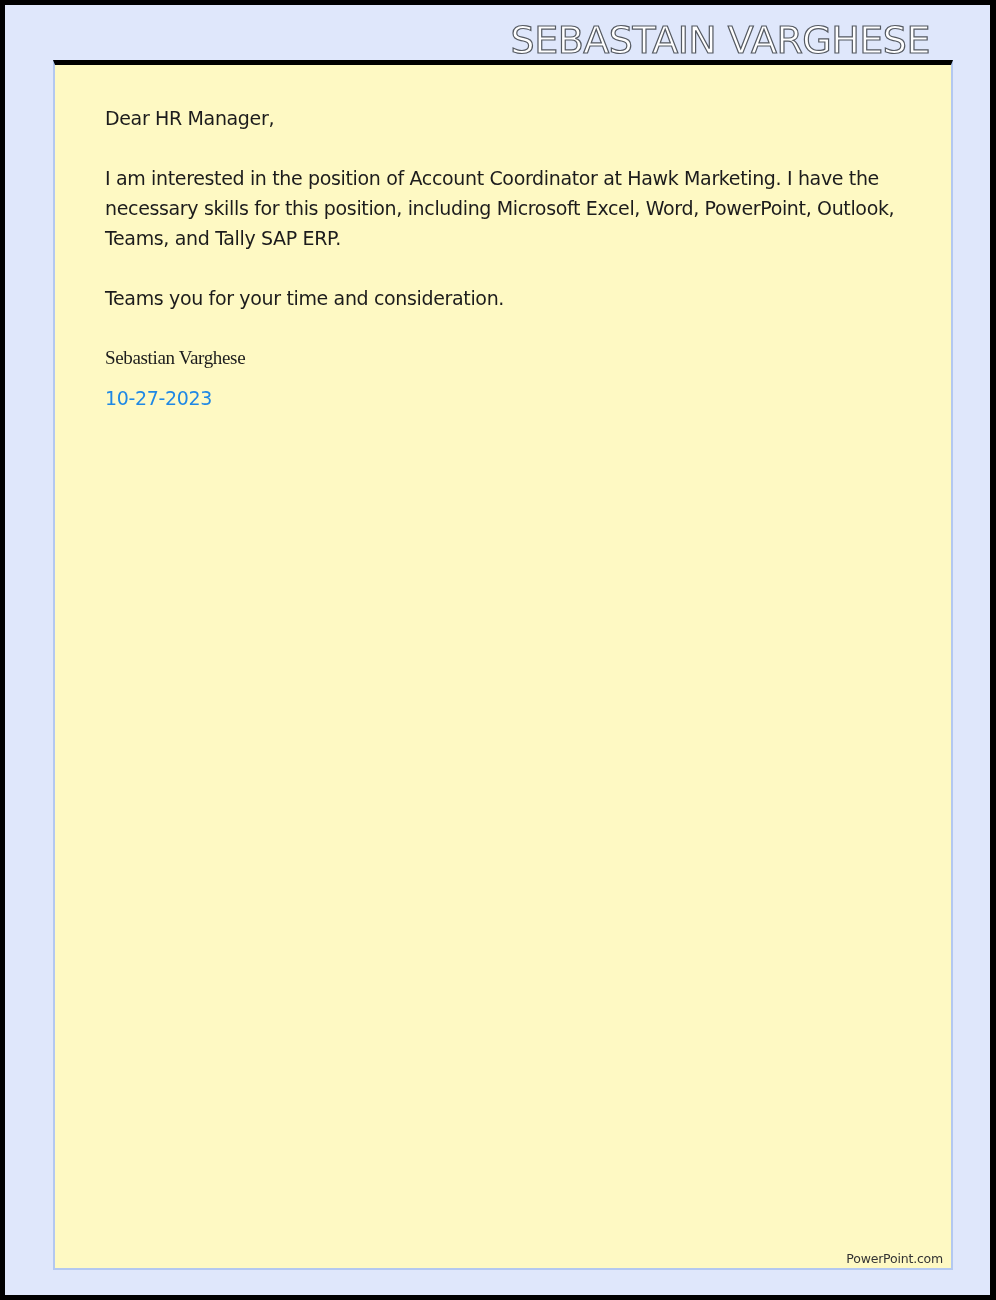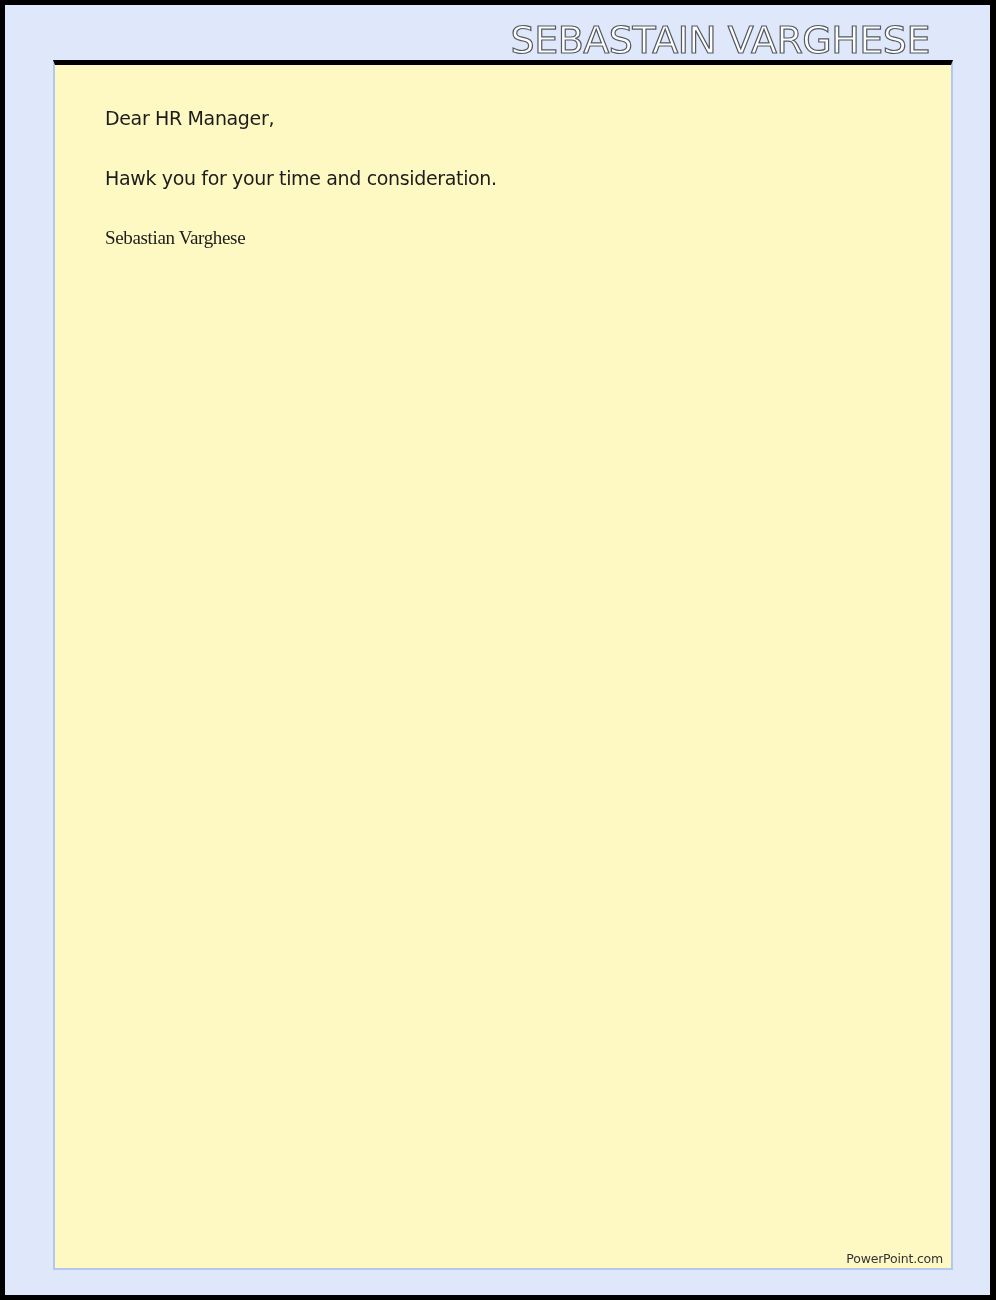--- a/index.html
+++ b/index.html
@@ -79,18 +79,20 @@
   </style>
 </head>
 <body>
 
 <div class="frame">
   <div class="header-name">SEBASTAIN VARGHESE</div>
 
   <div class="paper">
     <div class="letter">
       <p>Dear HR Manager,</p>
-      <p>Hawk you for your time and consideration.</p>
+      <p>I am interested in the position of Account Coordinator at Hawk Marketing. I have the necessary skills for this position, including Microsoft Excel, Word, PowerPoint, Outlook, Teams, and Tally SAP ERP.</p>
+      <p>Teams you for your time and consideration.</p>
       <p class="sig-name">Sebastian Varghese</p>
+      <p class="date">10-27-2023</p>
     </div>
     <div class="watermark">PowerPoint.com</div>
   </div>
 </div>
 
 </body></html>

